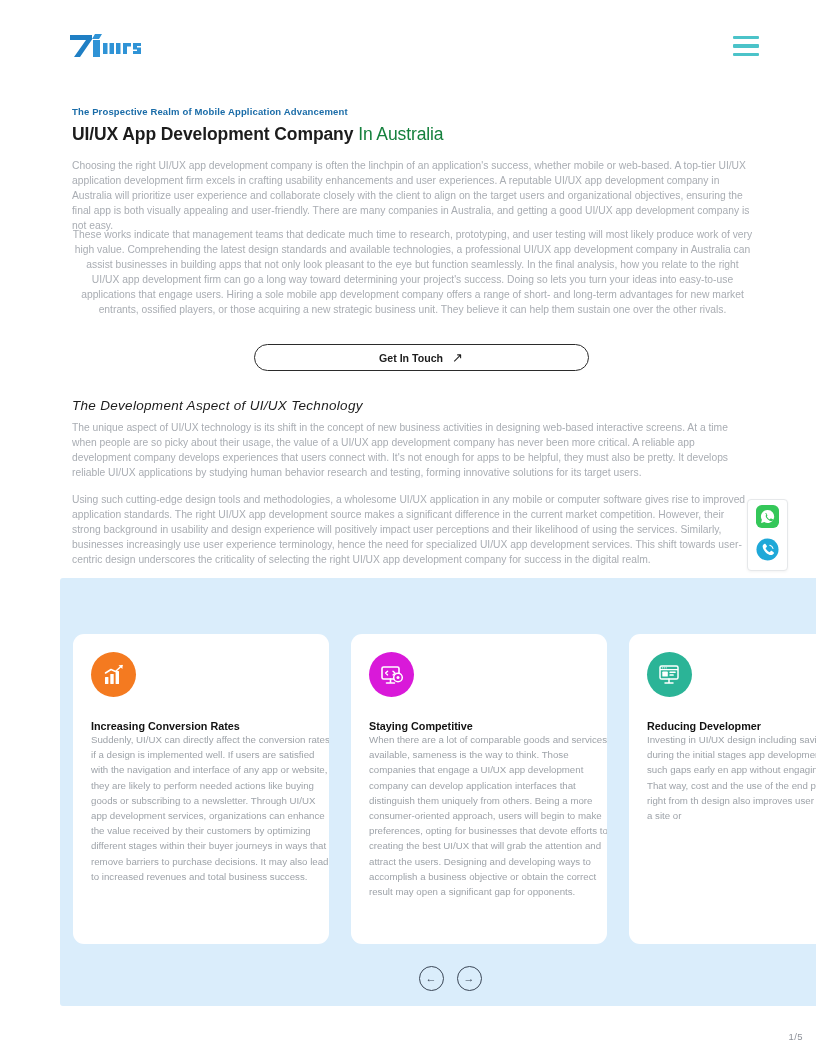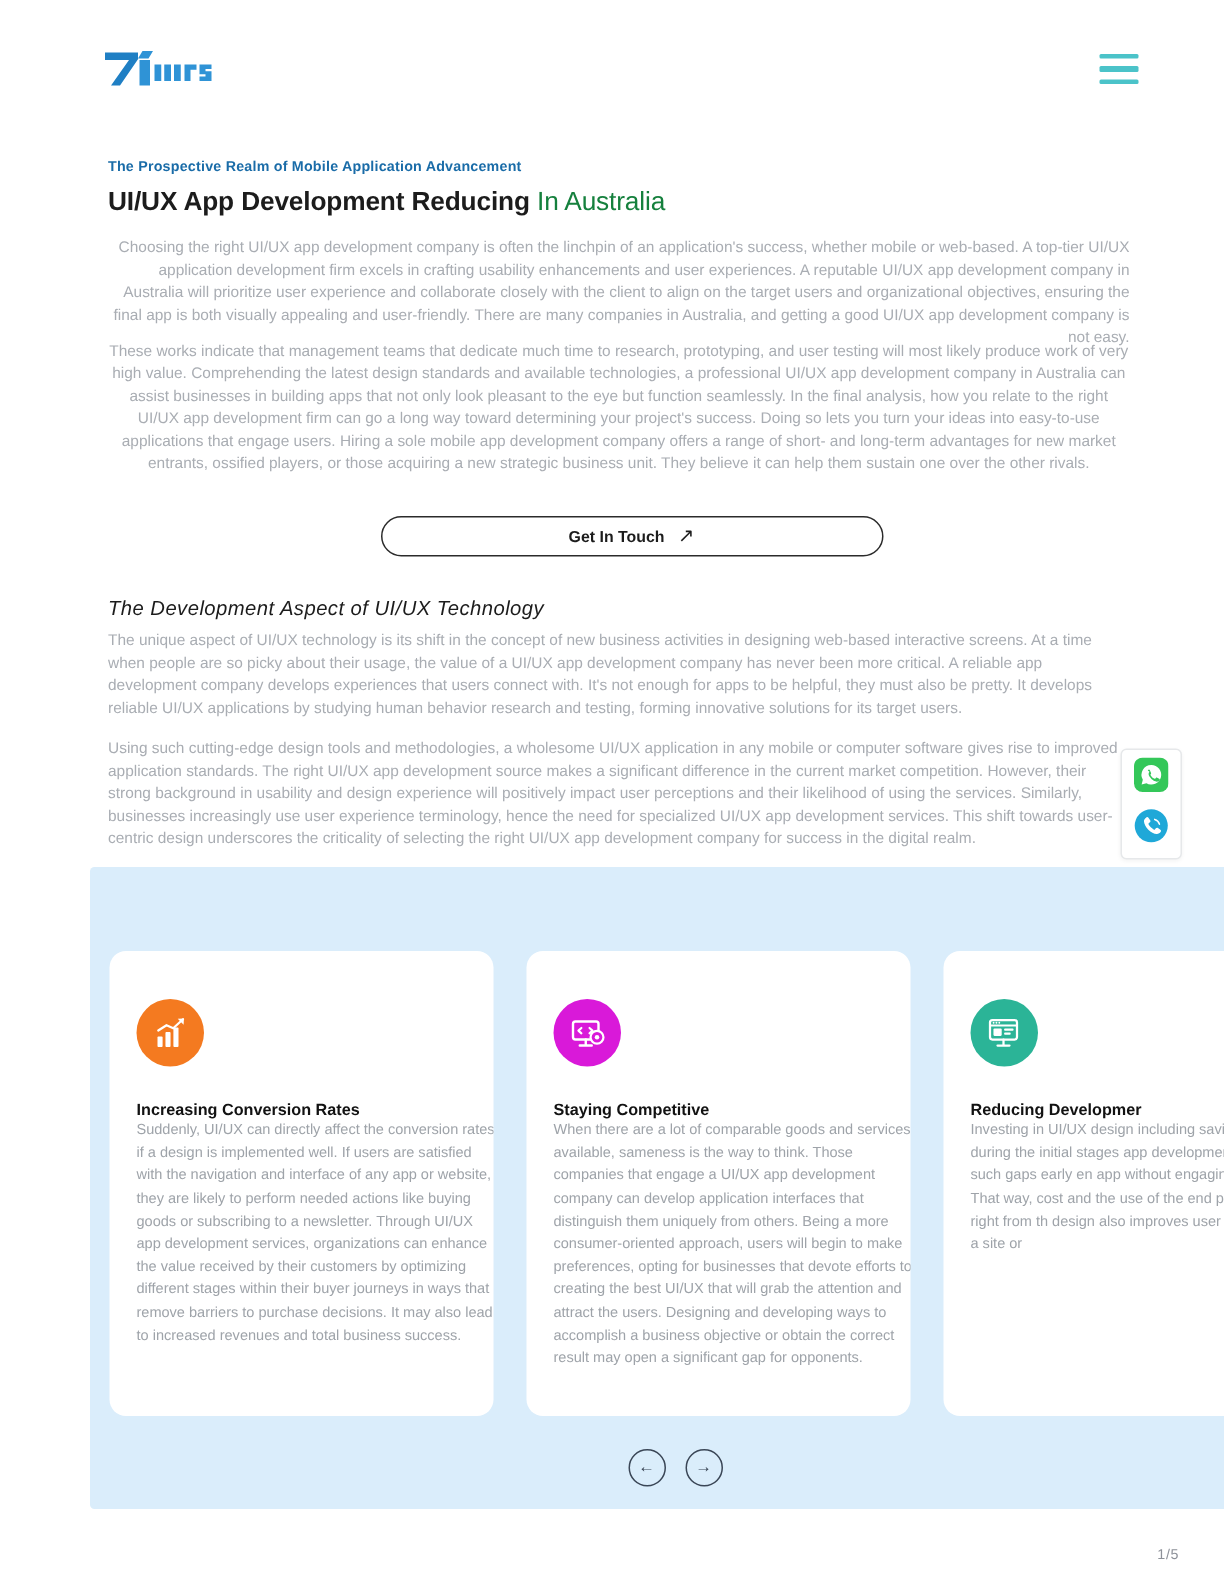--- a/index.html
+++ b/index.html
@@ -96,21 +96,21 @@
 
   .body-copy {
     position: absolute;
     left: 72px;
     width: 681px;
     font-size: 10.3px;
     line-height: 15px;
     color: #a9adb3;
     text-align: left;
   }
-  .p1 { top: 72px; text-align: right; }
+  .p1 { top: 72px; }
   .p2 { top: 141px; text-align: center; }
 
   .cta-wrap {
     position: absolute;
     left: 0;
     top: 258px;
     width: 816px;
     display: flex;
     justify-content: center;
     padding-left: 13px;
@@ -199,21 +199,21 @@
     width: 767px;
     display: flex;
     gap: 22px;
   }
   .card {
     width: 256px;
     flex: 0 0 256px;
     background: #ffffff;
     border-radius: 11px;
     box-sizing: border-box;
-    padding: 32px 18px 22px 18px;
+    padding: 18px 18px 22px 18px;
     height: 310px;
     overflow: hidden;
   }
   .card-icon {
     width: 45px;
     height: 45px;
     border-radius: 50%;
     display: flex;
     align-items: center;
     justify-content: center;
@@ -253,21 +253,21 @@
     font-size: 11px;
     color: #3a4656;
     cursor: pointer;
     box-sizing: border-box;
     line-height: 1;
     padding: 0;
   }
 
   .page-number {
     position: absolute;
-    right: 30px;
+    right: 13px;
     bottom: 14px;
     font-size: 9.5px;
     color: #8d9199;
     letter-spacing: 0.4px;
   }
 </style>
 </head>
 <body>
 
 <div class="page">
@@ -295,21 +295,21 @@
       <span></span>
       <span></span>
       <span></span>
     </div>
   </div>
 
   <div class="article">
     <div class="eyebrow">The Prospective Realm of Mobile Application Advancement</div>
 
     <div class="page-title">
-      <span>UI/UX App Development Reducing</span><span class="light">&nbsp;<span>In Australia</span></span>
+      <span>UI/UX App Development Company</span><span class="light">&nbsp;<span>In Australia</span></span>
     </div>
 
     <div class="body-copy p1">Choosing the right UI/UX app development company is often the linchpin of an application's success, whether mobile or web-based. A top-tier UI/UX application development firm excels in crafting usability enhancements and user experiences. A reputable UI/UX app development company in Australia will prioritize user experience and collaborate closely with the client to align on the target users and organizational objectives, ensuring the final app is both visually appealing and user-friendly. There are many companies in Australia, and getting a good UI/UX app development company is not easy.</div>
     <div class="body-copy p2">These works indicate that management teams that dedicate much time to research, prototyping, and user testing will most likely produce work of very high value. Comprehending the latest design standards and available technologies, a professional UI/UX app development company in Australia can assist businesses in building apps that not only look pleasant to the eye but function seamlessly. In the final analysis, how you relate to the right UI/UX app development firm can go a long way toward determining your project's success. Doing so lets you turn your ideas into easy-to-use applications that engage users. Hiring a sole mobile app development company offers a range of short- and long-term advantages for new market entrants, ossified players, or those acquiring a new strategic business unit. They believe it can help them sustain one over the other rivals.</div>
 
     <div class="cta-wrap">
       <div class="cta-btn">
         <span>Get In Touch</span>
         <span class="arrow">↗</span>
       </div>

